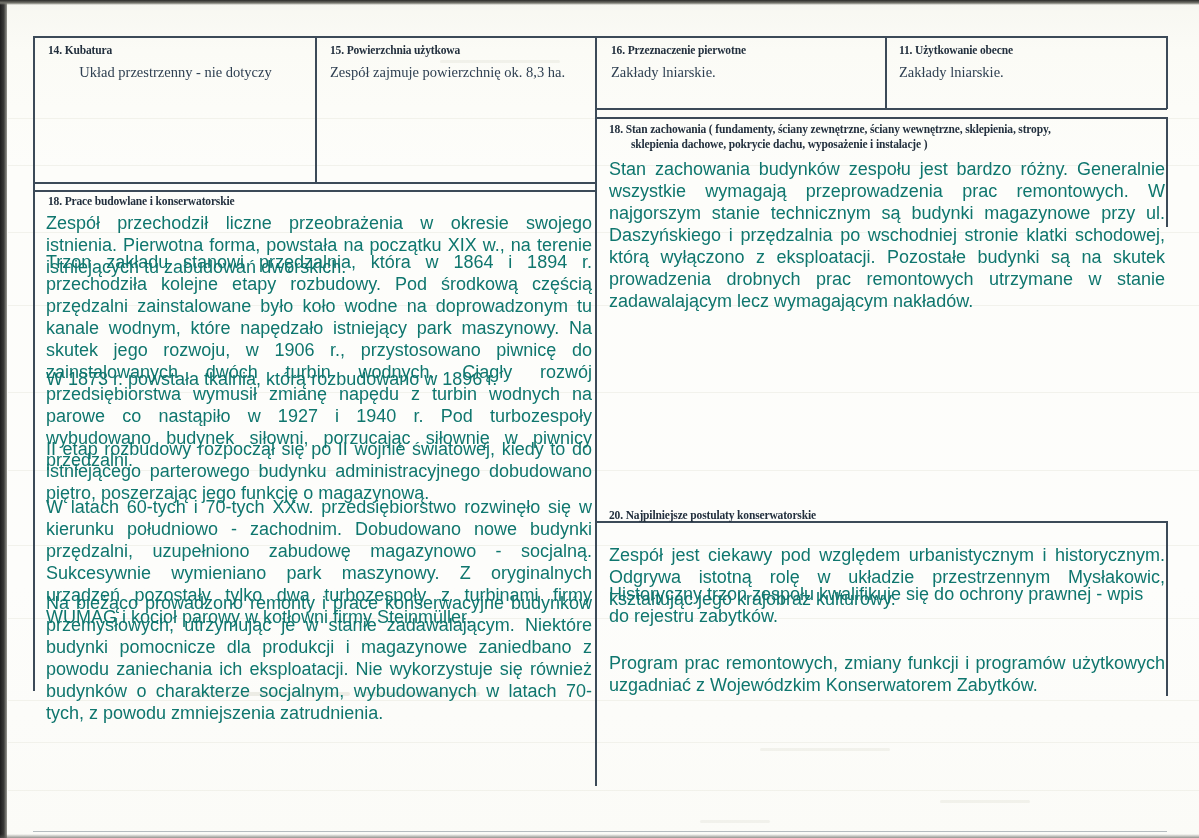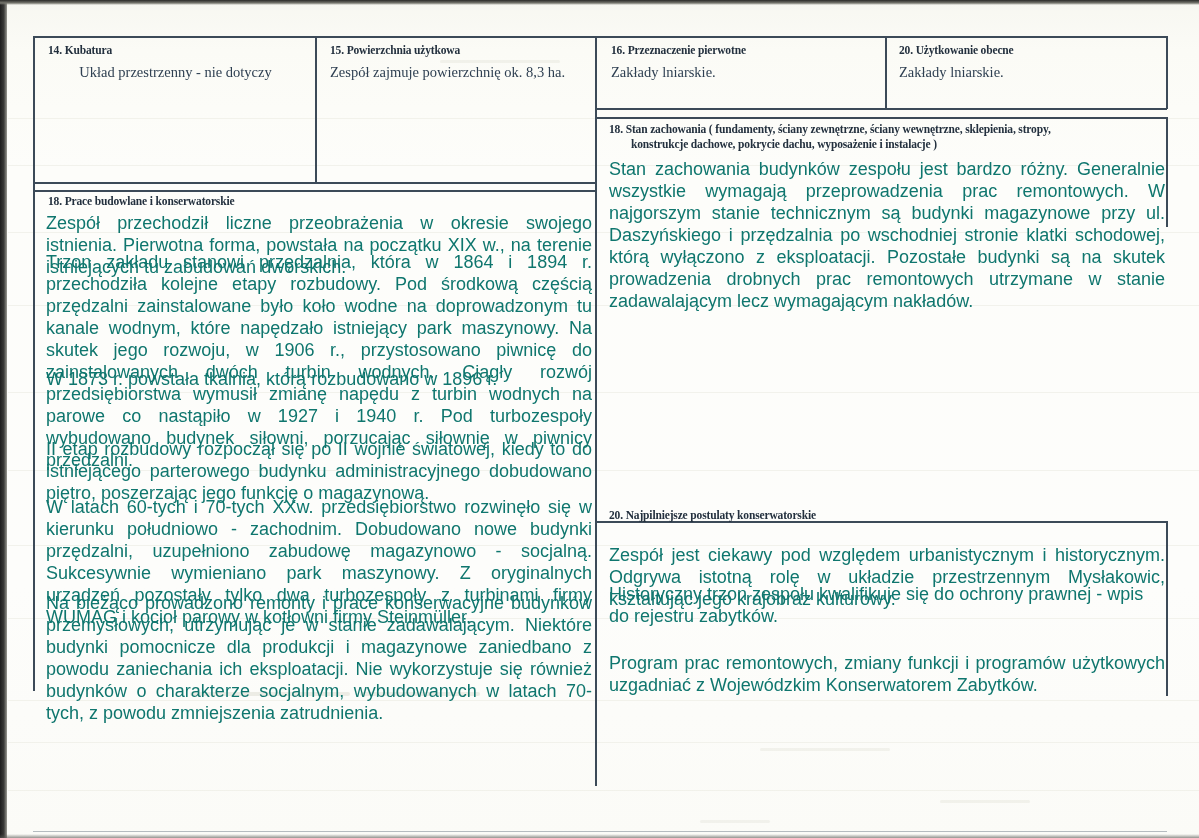--- a/index.html
+++ b/index.html
@@ -163,26 +163,26 @@
 
   <div class="fld fld-title" style="left:48px; top:43px; width:255px;">14. Kubatura</div>
   <div class="fld fld-val" style="left:48px; top:63px; width:255px; text-align:center;">Układ przestrzenny - nie dotyczy</div>
 
   <div class="fld fld-title" style="left:330px; top:43px; width:258px;">15. Powierzchnia użytkowa</div>
   <div class="fld fld-val" style="left:330px; top:63px; width:258px;">Zespół zajmuje powierzchnię ok. 8,3 ha.</div>
 
   <div class="fld fld-title" style="left:611px; top:43px; width:265px;">16. Przeznaczenie pierwotne</div>
   <div class="fld fld-val center" style="left:611px; top:63px; width:265px;">Zakłady lniarskie.</div>
 
-  <div class="fld fld-title" style="left:899px; top:43px; width:260px;">20. Użytkowanie obecne</div>
+  <div class="fld fld-title" style="left:899px; top:43px; width:260px;">11. Użytkowanie obecne</div>
   <div class="fld fld-val center" style="left:899px; top:63px; width:260px;">Zakłady lniarskie.</div>
 
   <div class="fld fld-title two-line" style="left:609px; top:122px; width:556px;">
     <span>18. Stan zachowania ( fundamenty, ściany zewnętrzne, ściany wewnętrzne, sklepienia, stropy,</span><br>
-    <span class="ind">konstrukcje dachowe, pokrycie dachu, wyposażenie i instalacje )</span>
+    <span class="ind">sklepienia dachowe, pokrycie dachu, wyposażenie i instalacje )</span>
   </div>
   <div class="para" style="left:609px; top:158px; width:556px;">Stan zachowania budynków zespołu jest bardzo różny. Generalnie wszystkie wymagają przeprowadzenia prac remontowych. W najgorszym stanie technicznym są budynki magazynowe przy ul. Daszyńskiego i przędzalnia po wschodniej stronie klatki schodowej, którą wyłączono z eksploatacji. Pozostałe budynki są na skutek prowadzenia drobnych prac remontowych utrzymane w stanie zadawalającym lecz wymagającym nakładów.</div>
 
   <div class="fld fld-title" style="left:48px; top:194px; width:540px;">18. Prace budowlane i konserwatorskie</div>
 
   <div class="para" style="left:46px; top:212px; width:546px;">Zespół przechodził liczne przeobrażenia w okresie swojego istnienia. Pierwotna forma, powstała na początku XIX w., na terenie istniejących tu zabudowań dworskich.</div>
   <div class="para" style="left:46px; top:251px; width:546px;">Trzon zakładu stanowi przędzalnia, która w 1864 i 1894 r. przechodziła kolejne etapy rozbudowy. Pod środkową częścią przędzalni zainstalowane było koło wodne na doprowadzonym tu kanale wodnym, które napędzało istniejący park maszynowy. Na skutek jego rozwoju, w 1906 r., przystosowano piwnicę do zainstalowanych dwóch turbin wodnych. Ciągły rozwój przedsiębiorstwa wymusił zmianę napędu z turbin wodnych na parowe co nastąpiło w 1927 i 1940 r. Pod turbozespoły wybudowano budynek siłowni, porzucając siłownię w piwnicy przędzalni.</div>
   <div class="para nojust" style="left:46px; top:368px; width:546px;">W 1873 r. powstała tkalnia, którą rozbudowano w 1896 r.</div>
   <div class="para" style="left:46px; top:438px; width:546px;">II etap rozbudowy rozpoczął się po II wojnie światowej, kiedy to do istniejącego parterowego budynku administracyjnego dobudowano piętro, poszerzając jego funkcję o magazynową.</div>
   <div class="para" style="left:46px; top:496px; width:546px;">W latach 60-tych i 70-tych XXw. przedsiębiorstwo rozwinęło się w kierunku południowo - zachodnim. Dobudowano nowe budynki przędzalni, uzupełniono zabudowę magazynowo - socjalną. Sukcesywnie wymieniano park maszynowy. Z oryginalnych urządzeń pozostały tylko dwa turbozespoły z turbinami firmy WUMAG i kocioł parowy w kotłowni firmy Steinmüller.</div>

